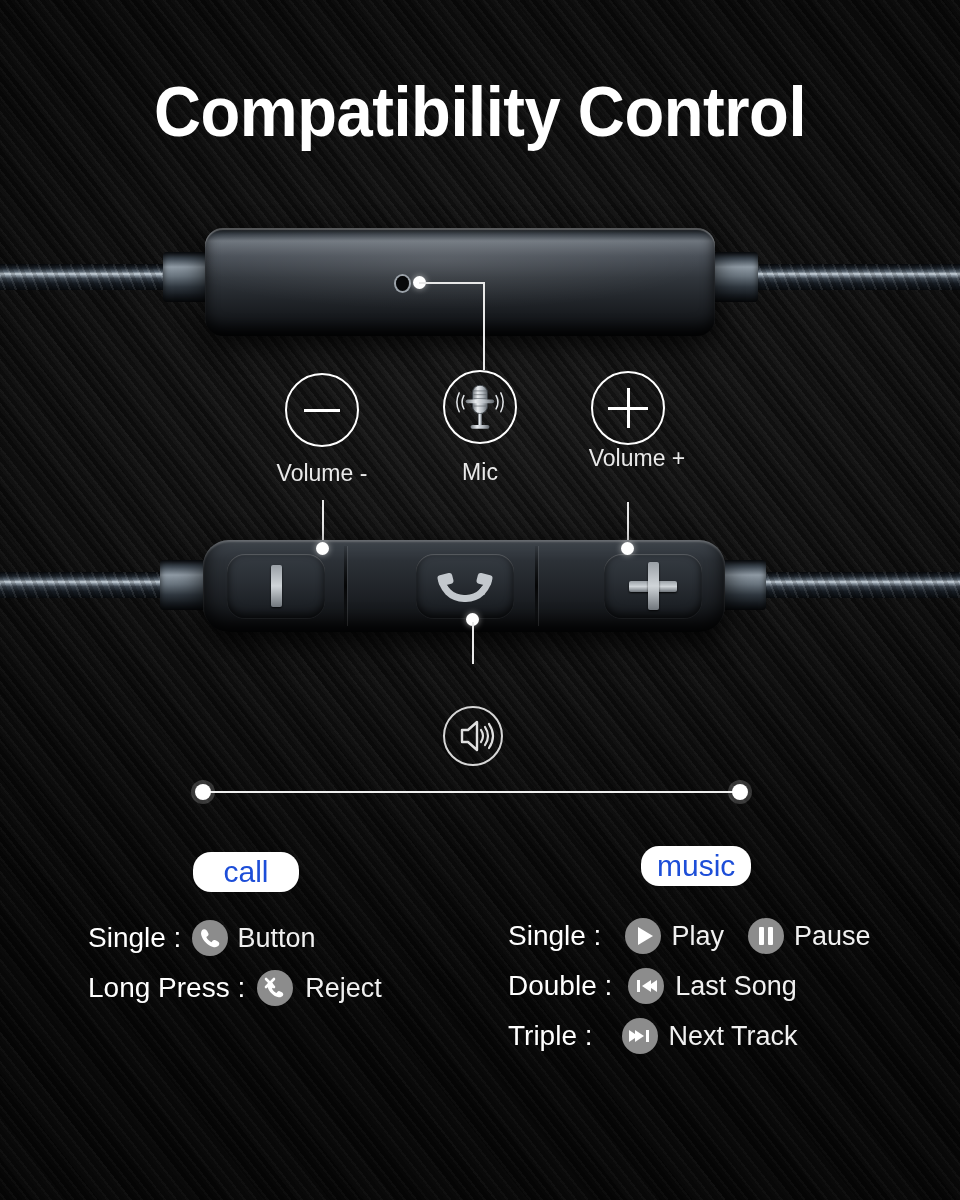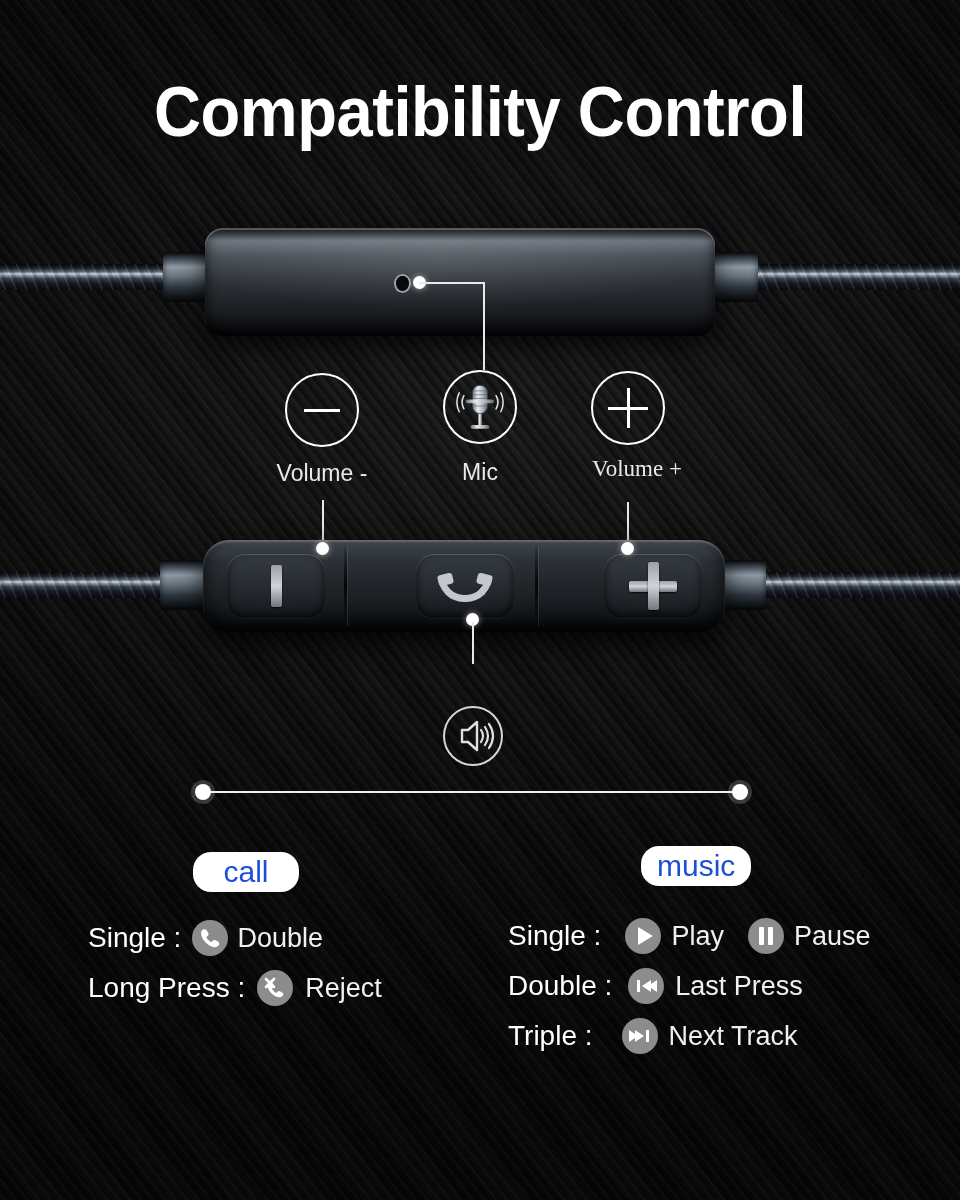--- a/index.html
+++ b/index.html
@@ -450,21 +450,21 @@
           <path d="M59 22 Q64 32 59 42"></path>
         </g>
       </svg>
     </div>
     <div class="ctl-label" style="left:400px; top:459px; width:160px;">Mic</div>
 
     <div class="ctl-circle" style="left:591px; top:371px; width:74px; height:74px;">
       <div class="circle-plus-h"></div>
       <div class="circle-plus-v"></div>
     </div>
-    <div class="ctl-label" style="left:557px; top:456px; width:160px;font-family:Liberation Serif, serif;">Volume +</div>
+    <div class="ctl-label" style="left:557px; top:445px; width:160px;">Volume +</div>
 
     <div class="leader-v" style="left:322px; top:500px; height:48px;"></div>
     <div class="leader-v" style="left:627px; top:502px; height:46px;"></div>
 
     <div class="cable" style="left:0px; top:572px; width:172px;"></div>
     <div class="collar" style="left:160px; top:560px; width:48px; height:50px;"></div>
 
     <div class="cable" style="left:760px; top:572px; width:200px;"></div>
     <div class="collar" style="left:718px; top:560px; width:48px; height:50px;"></div>
 
@@ -507,21 +507,21 @@
 
     <div class="pill" style="left:193px; top:852px; min-width:106px;">call</div>
 
     <div class="row" style="left:88px; top:920px;">
       <span class="row-key">Single :</span>
       <span class="icon-circle" style="margin:0 9px 0 11px;">
         <svg viewBox="0 0 36 36" style="position:absolute;inset:0;">
           <path d="M11.5 9.5 c1.6 -1 3.2 0.4 3.9 1.9 l1 2.1 c0.4 0.9 0.1 1.8 -0.7 2.4 l-1.4 1.1 c1 2.3 2.9 4.2 5.2 5.2 l1.1 -1.4 c0.6 -0.8 1.5 -1.1 2.4 -0.7 l2.1 1 c1.5 0.7 2.9 2.3 1.9 3.9 -1.2 1.9 -3.7 2.6 -6 1.9 -5.5 -1.7 -10 -6.2 -11.7 -11.7 -0.7 -2.3 0 -4.8 1.9 -6 z" fill="#ffffff"></path>
         </svg>
       </span>
-      <span class="row-val">Double</span>
+      <span class="row-val">Button</span>
     </div>
 
     <div class="row" style="left:88px; top:970px;">
       <span class="row-key">Long Press :</span>
       <span class="icon-circle" style="margin:0 12px 0 12px;">
         <svg viewBox="0 0 36 36" style="position:absolute;inset:0;">
           <path d="M12.5 12 c1.4 -0.9 2.8 0.3 3.4 1.6 l0.9 1.8 c0.3 0.8 0.1 1.6 -0.6 2.1 l-1.2 1 c0.9 2 2.5 3.6 4.5 4.5 l1 -1.2 c0.5 -0.7 1.3 -0.9 2.1 -0.6 l1.8 0.9 c1.3 0.6 2.5 2 1.6 3.4 -1 1.6 -3.2 2.2 -5.2 1.6 -4.8 -1.5 -8.7 -5.4 -10.2 -10.2 -0.6 -2 0 -4.2 1.6 -5.2 z" fill="#ffffff"></path>
           <g stroke="#ffffff" stroke-width="2.6" stroke-linecap="round">
             <line x1="9" y1="9" x2="17" y2="17"></line>
             <line x1="17" y1="9" x2="9" y2="17"></line>
@@ -548,21 +548,21 @@
 
     <div class="row" style="left:508px; top:968px;">
       <span class="row-key">Double :</span>
       <span class="icon-circle" style="margin:0 11px 0 16px;">
         <svg viewBox="0 0 36 36" style="position:absolute;inset:0;">
           <rect x="9" y="12" width="3" height="12" fill="#ffffff"></rect>
           <path d="M23 12 v12 l-9 -6 z" fill="#ffffff"></path>
           <path d="M29 12 v12 l-9 -6 z" fill="#ffffff"></path>
         </svg>
       </span>
-      <span class="row-val">Last Press</span>
+      <span class="row-val">Last Song</span>
     </div>
 
     <div class="row" style="left:508px; top:1018px;">
       <span class="row-key">Triple :</span>
       <span class="icon-circle" style="margin:0 11px 0 29px;">
         <svg viewBox="0 0 36 36" style="position:absolute;inset:0;">
           <path d="M7 12 v12 l9 -6 z" fill="#ffffff"></path>
           <path d="M13 12 v12 l9 -6 z" fill="#ffffff"></path>
           <rect x="24" y="12" width="3" height="12" fill="#ffffff"></rect>
         </svg>

